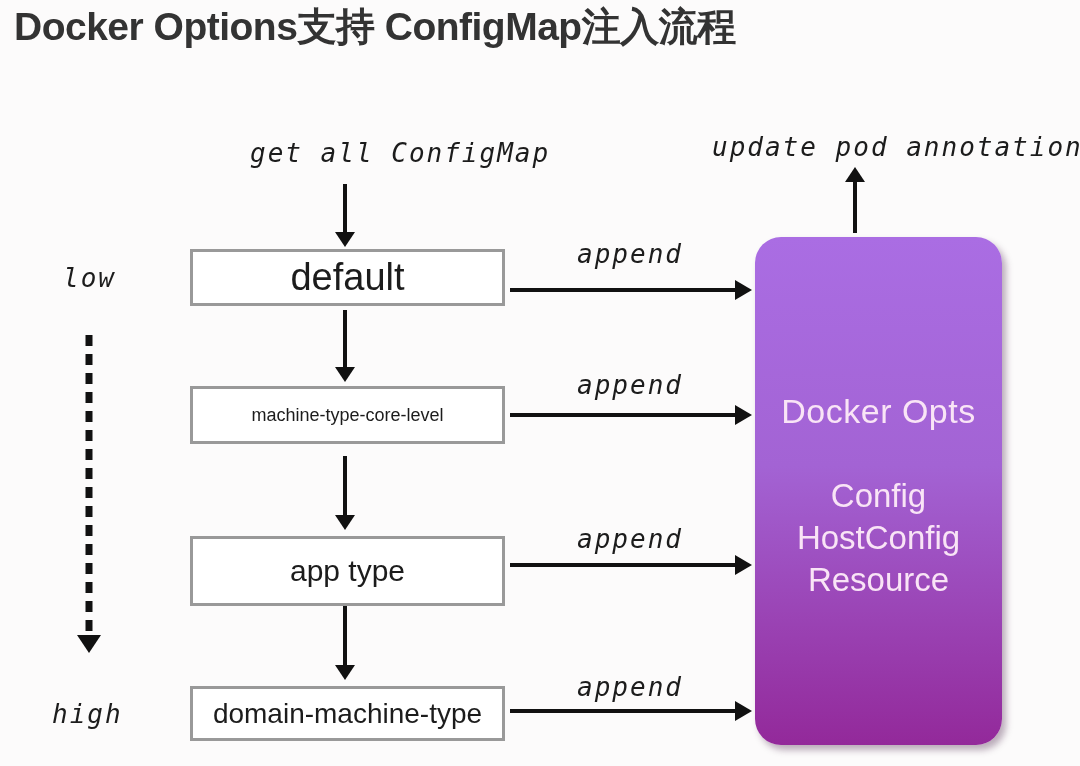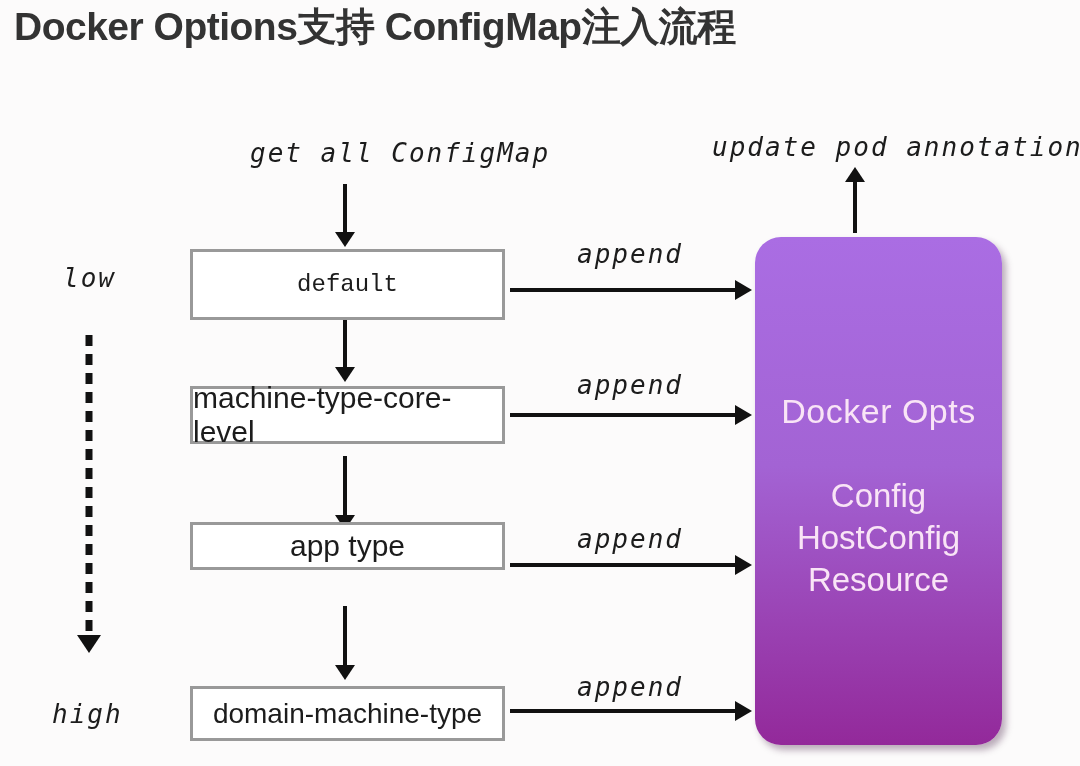--- a/index.html
+++ b/index.html
@@ -175,27 +175,27 @@
   <div class="va" style="left:334px; top:606px; height:74px;">
     <div class="shaft"></div>
       <div class="head"></div>
   </div>
 
   <div class="vua" style="left:844px; top:167px; height:66px;">
     <div class="shaft"></div>
       <div class="head"></div>
   </div>
 
-  <div class="flow-box" style="top:249px; height:71px; font-size:24px;font-family:Liberation Mono, monospace;">
+  <div class="flow-box" style="top:249px; height:57px; font-size:38px;">
     <span>default</span>
   </div>
-  <div class="flow-box" style="top:386px; height:58px; font-size:30px;">
+  <div class="flow-box" style="top:386px; height:58px; font-size:18px;">
     <span>machine-type-core-level</span>
   </div>
-  <div class="flow-box" style="top:522px; height:48px; font-size:30px;">
+  <div class="flow-box" style="top:536px; height:70px; font-size:30px;">
     <span>app type</span>
   </div>
   <div class="flow-box" style="top:686px; height:55px; font-size:28px;">
     <span>domain-machine-type</span>
   </div>
 
   <div class="anno" style="left:520px; width:220px; top:239px; text-align:center;">append</div>
   <div class="anno" style="left:520px; width:220px; top:370px; text-align:center;">append</div>
   <div class="anno" style="left:520px; width:220px; top:524px; text-align:center;">append</div>
   <div class="anno" style="left:520px; width:220px; top:672px; text-align:center;">append</div>

